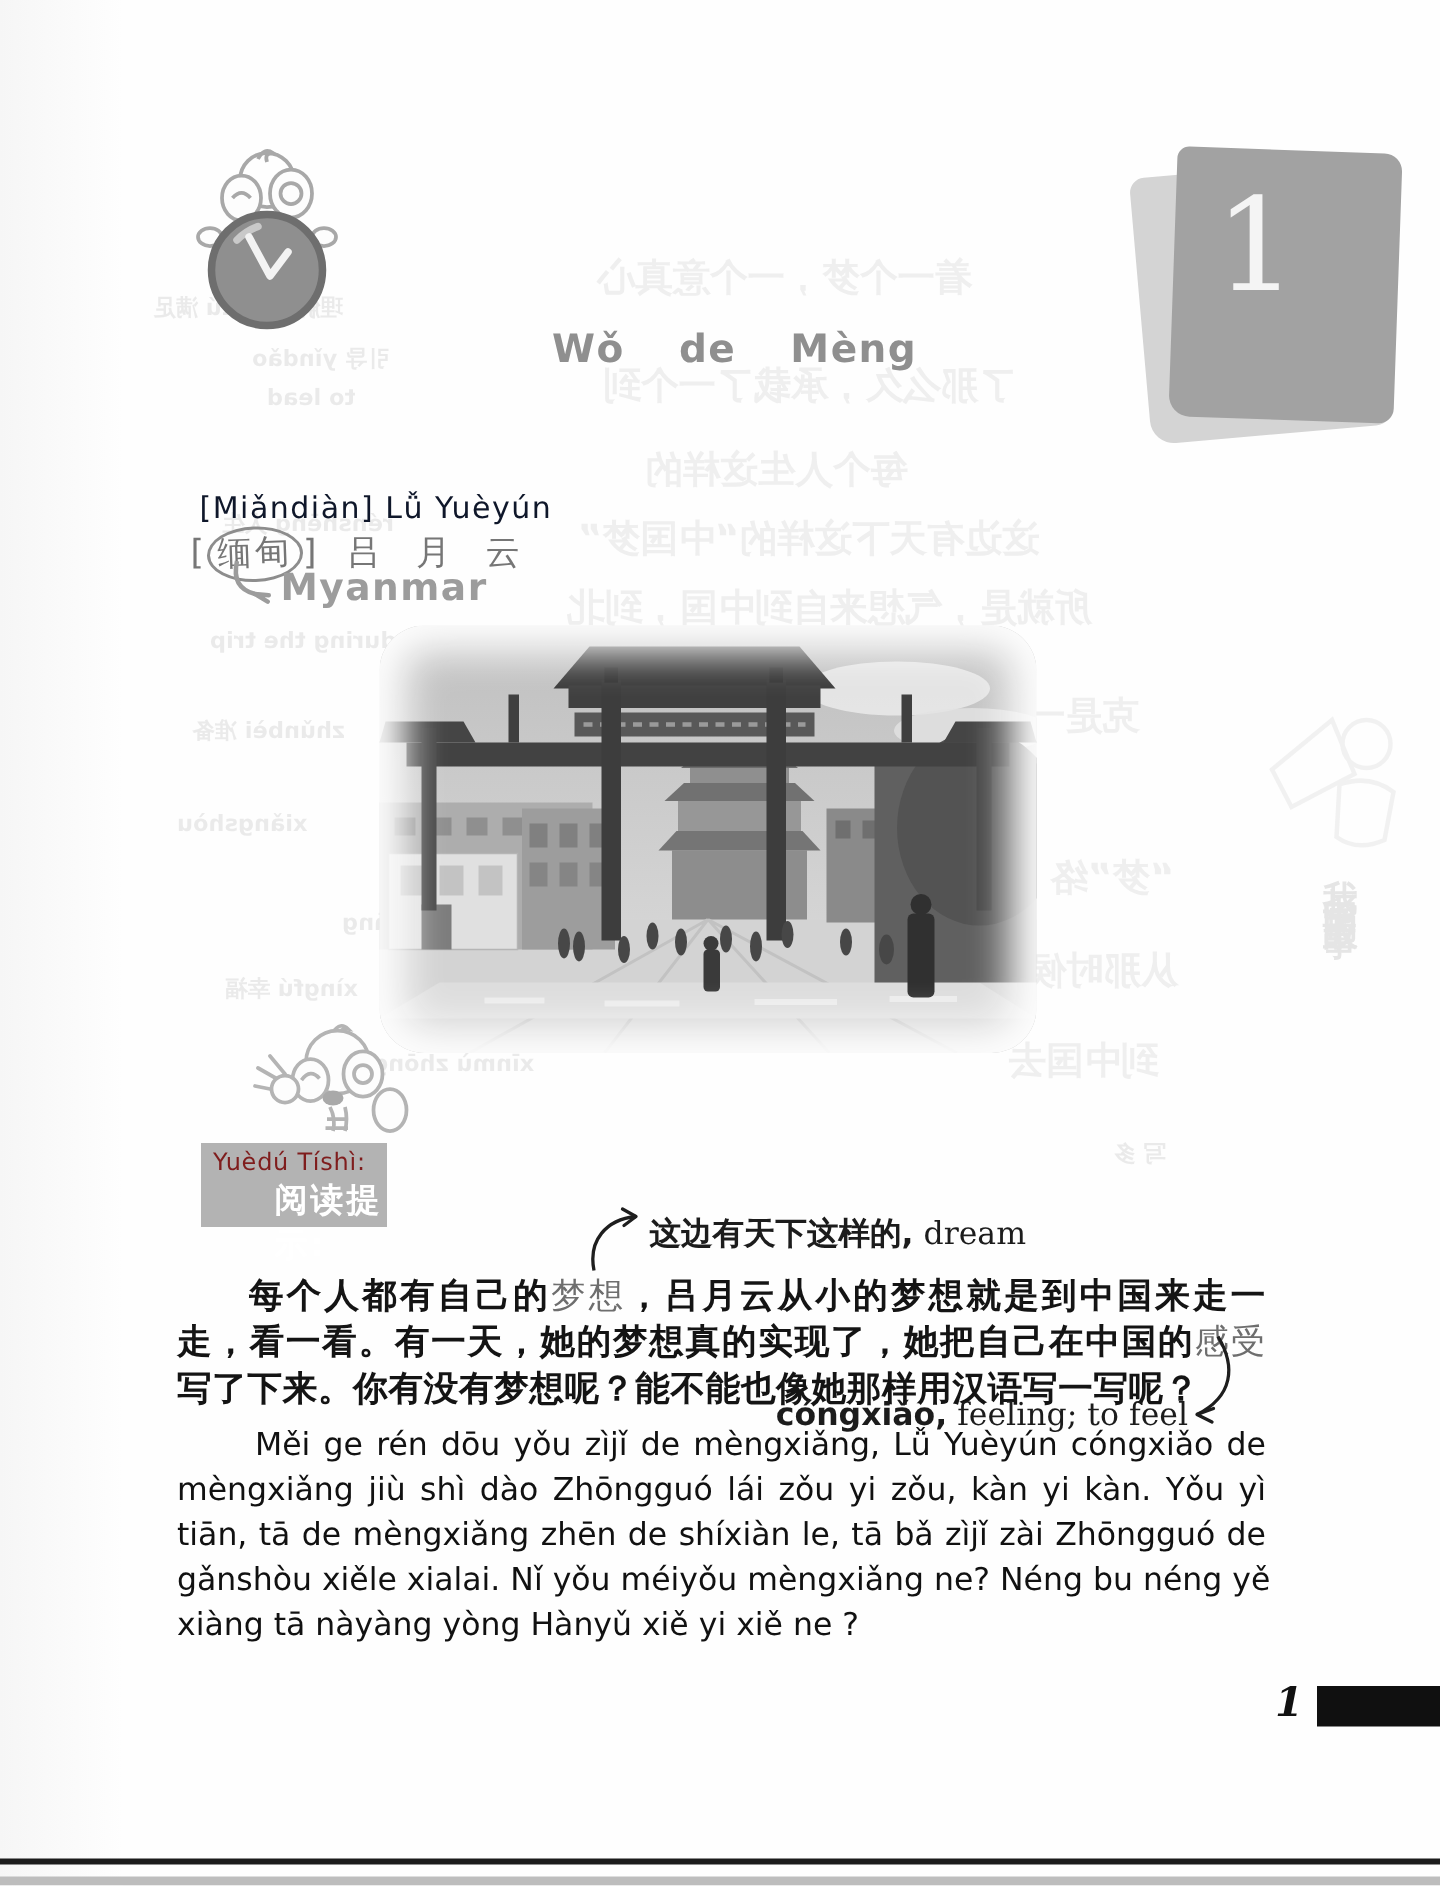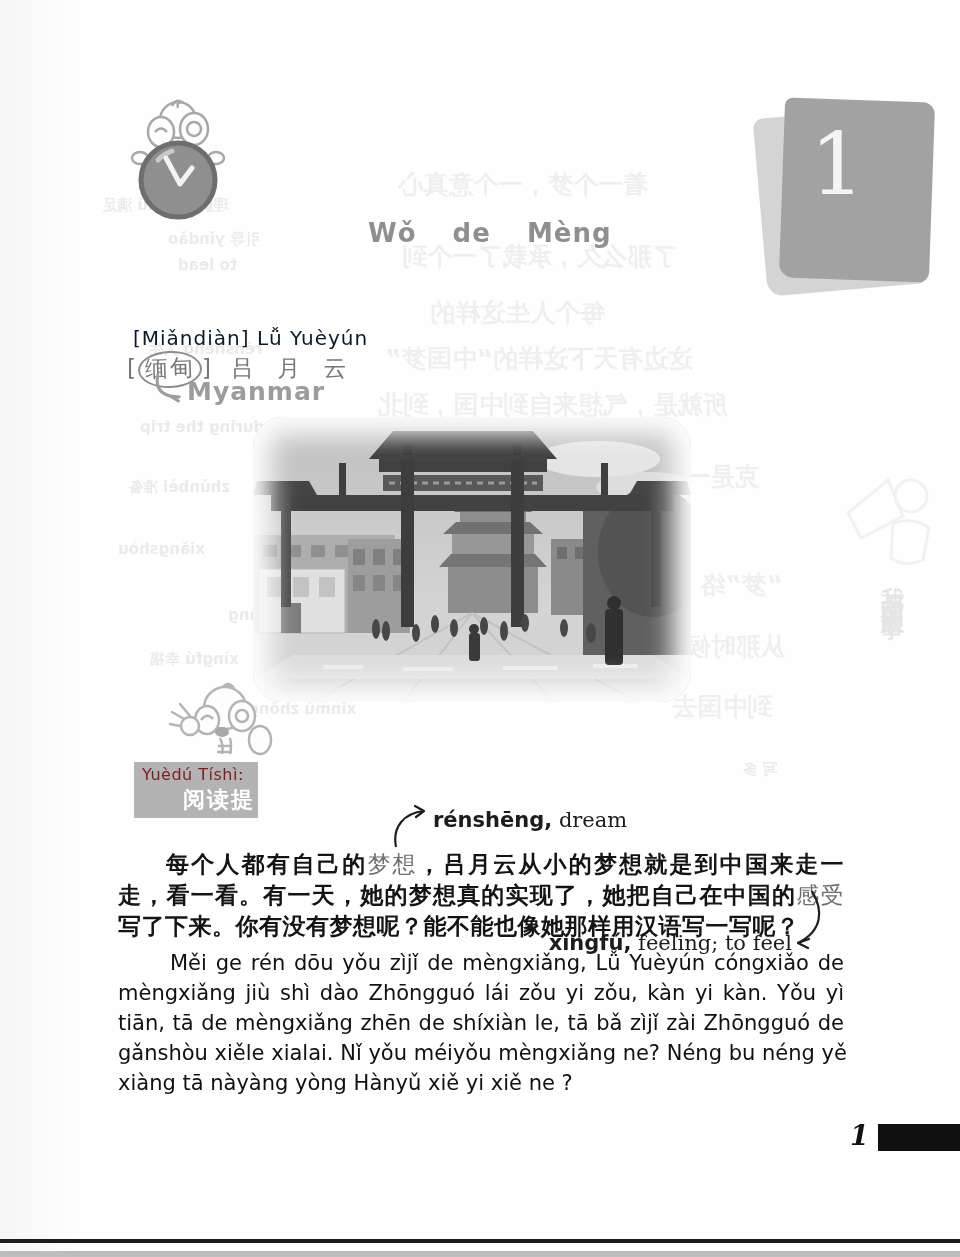--- a/index.html
+++ b/index.html
@@ -254,32 +254,32 @@
   <div class="tips-box">
     <div class="tips-pinyin">Yuèdú Tíshì:</div>
     <div class="tips-hanzi">阅读提示:</div>
   </div>
 
   <svg class="arrow-dream" width="42" height="48" viewBox="0 0 42 48">
     <path d="M4,46 C0,26 12,12 32,10" fill="none" stroke="#1e1e1e" stroke-width="2.2"></path>
     <path d="M32,10 l-9,-5 M32,10 l-8,6" fill="none" stroke="#1e1e1e" stroke-width="2.2" stroke-linecap="round"></path>
   </svg>
   <div class="anno anno-dream">
-    <span class="term">rénshēng,</span>
+    <span class="term">这边有天下这样的,</span>
     <span class="gloss">dream</span>
   </div>
 
   <div class="para-cn">
     <div class="line just indent"><span>每个人都有自己的</span><span class="gloss-cn">梦想</span><span>，吕月云从小的梦想就是到中国来走一</span></div>
     <div class="line just"><span>走，看一看。有一天，她的梦想真的实现了，她把自己在中国的</span><span class="gloss-cn">感受</span></div>
     <div class="line"><span>写了下来。你有没有梦想呢？能不能也像她那样用汉语写一写呢？</span></div>
   </div>
 
   <div class="anno anno-feel">
-    <span class="term">xìngfú,</span>
+    <span class="term">cóngxiǎo,</span>
     <span class="gloss">feeling; to feel</span>
   </div>
   <svg class="arrow-feel" width="56" height="62" viewBox="0 0 56 62">
     <path d="M44,2 C56,22 54,42 30,54" fill="none" stroke="#1e1e1e" stroke-width="2.2"></path>
     <path d="M30,54 l11,-4 M30,54 l10,5" fill="none" stroke="#1e1e1e" stroke-width="2.2" stroke-linecap="round"></path>
   </svg>
 
   <div class="para-py">
     <div class="line just indent">Měi ge rén dōu yǒu zìjǐ de mèngxiǎng,  Lǚ Yuèyún cóngxiǎo de</div>
     <div class="line just">mèngxiǎng jiù shì dào Zhōngguó lái zǒu yi zǒu,  kàn yi kàn. Yǒu yì</div>

